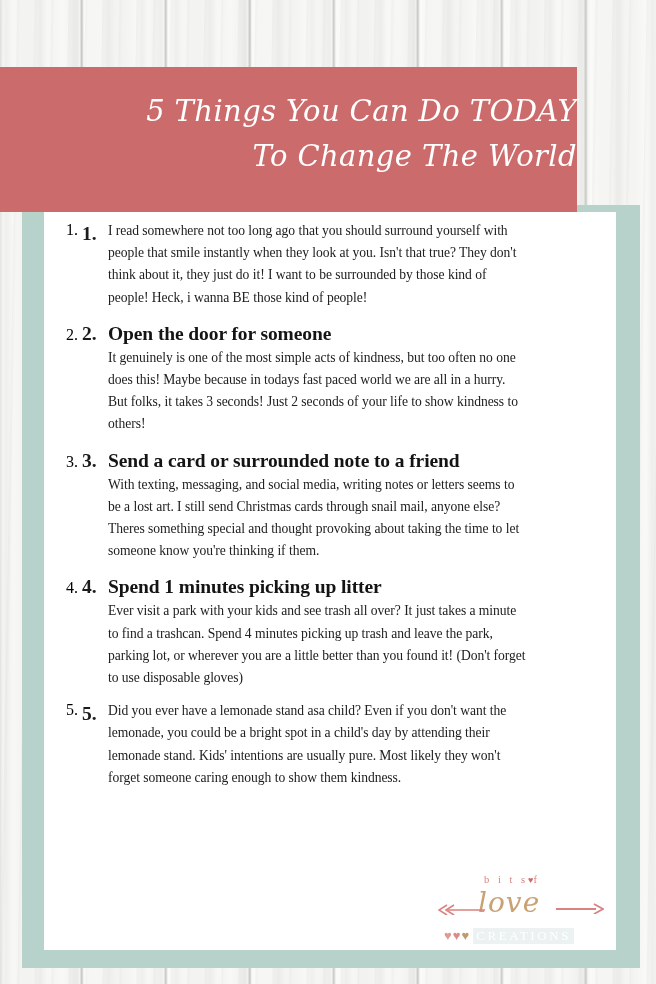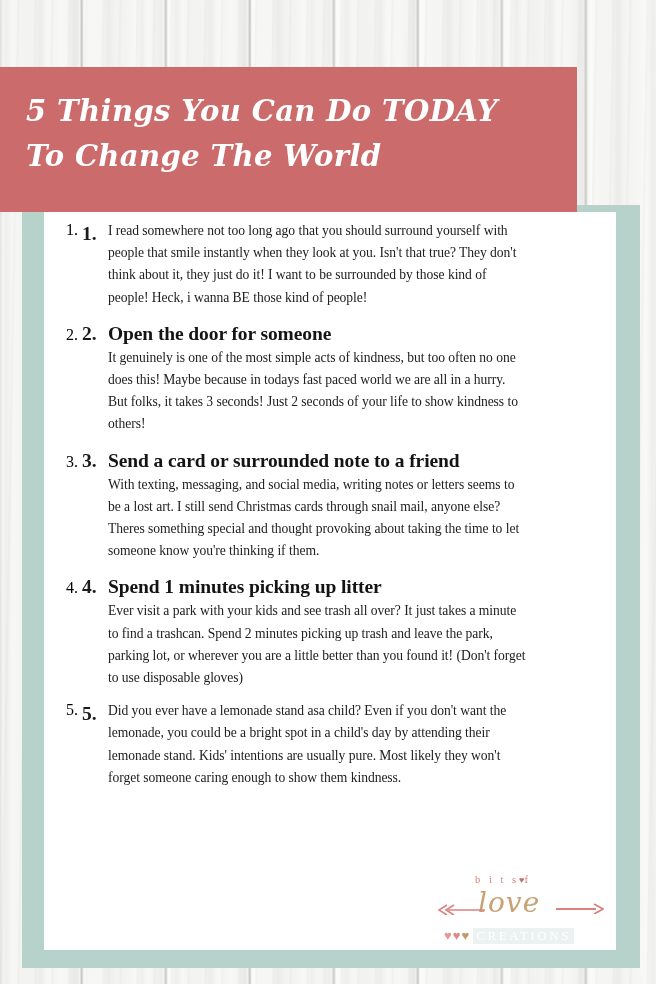--- a/index.html
+++ b/index.html
@@ -88,25 +88,26 @@
     width: 577px;
     height: 145px;
     background: #cc6b6b;
     z-index: 5;
     padding: 22px 0 0 26px;
   }
   #title-banner .title-line {
     color: #ffffff;
     font-family: "DejaVu Serif", "Liberation Serif", serif;
     font-style: italic;
-    font-weight: 700;
+    font-weight: 400;
     font-size: 29px;
     letter-spacing: 0.4px;
     line-height: 45px;
     white-space: nowrap;
+    text-align: right;
   }
 
   
   #tips-list {
     position: absolute;
     left: 0;
     top: 0;
     width: 100%;
     padding: 8px 16px 0 38px;
   }
@@ -147,21 +148,21 @@
   #logo-watermark {
     position: absolute;
     right: 12px;
     bottom: 2px;
     width: 168px;
     height: 78px;
     z-index: 6;
   }
   #logo-watermark .logo-bits-row {
     position: absolute;
-    left: 39px;
+    left: 48px;
     top: 4px;
     font-family: "Liberation Serif", serif;
     font-size: 10.5px;
     letter-spacing: 3px;
     color: #d9827f;
   }
   #logo-watermark .logo-heart-small {
     color: #cc6b6b;
     font-size: 9px;
     letter-spacing: 0;
@@ -240,21 +241,21 @@
 
     <li class="tip-item">
       <span class="tip-number">3.</span>
       <div class="tip-heading">Send a card or surrounded note to a friend</div>
       <div class="tip-body">With texting, messaging, and social media, writing notes or letters seems to be a lost art. I still send Christmas cards through snail mail, anyone else? Theres something special and thought provoking about taking the time to let someone know you're thinking if them.</div>
     </li>
 
     <li class="tip-item">
       <span class="tip-number">4.</span>
       <div class="tip-heading">Spend 1 minutes picking up litter</div>
-      <div class="tip-body">Ever visit a park with your kids and see trash all over? It just takes a minute to find a trashcan. Spend 2 minutes picking up trash and leave the park, parking lot, or wherever you are a little better than you found it! (Don't forget to use disposable gloves)</div>
+      <div class="tip-body">Ever visit a park with your kids and see trash all over? It just takes a minute to find a trashcan. Spend 4 minutes picking up trash and leave the park, parking lot, or wherever you are a little better than you found it! (Don't forget to use disposable gloves)</div>
     </li>
 
     <li class="tip-item">
       <span class="tip-number">5.</span>
       <div class="tip-body">Did you ever have a lemonade stand asa child? Even if you don't want the lemonade, you could be a bright spot in a child's day by attending their lemonade stand. Kids' intentions are usually pure. Most likely they won't forget someone caring enough to show them kindness.</div>
     </li>
 
   </ol>
 
   <div id="logo-watermark">

